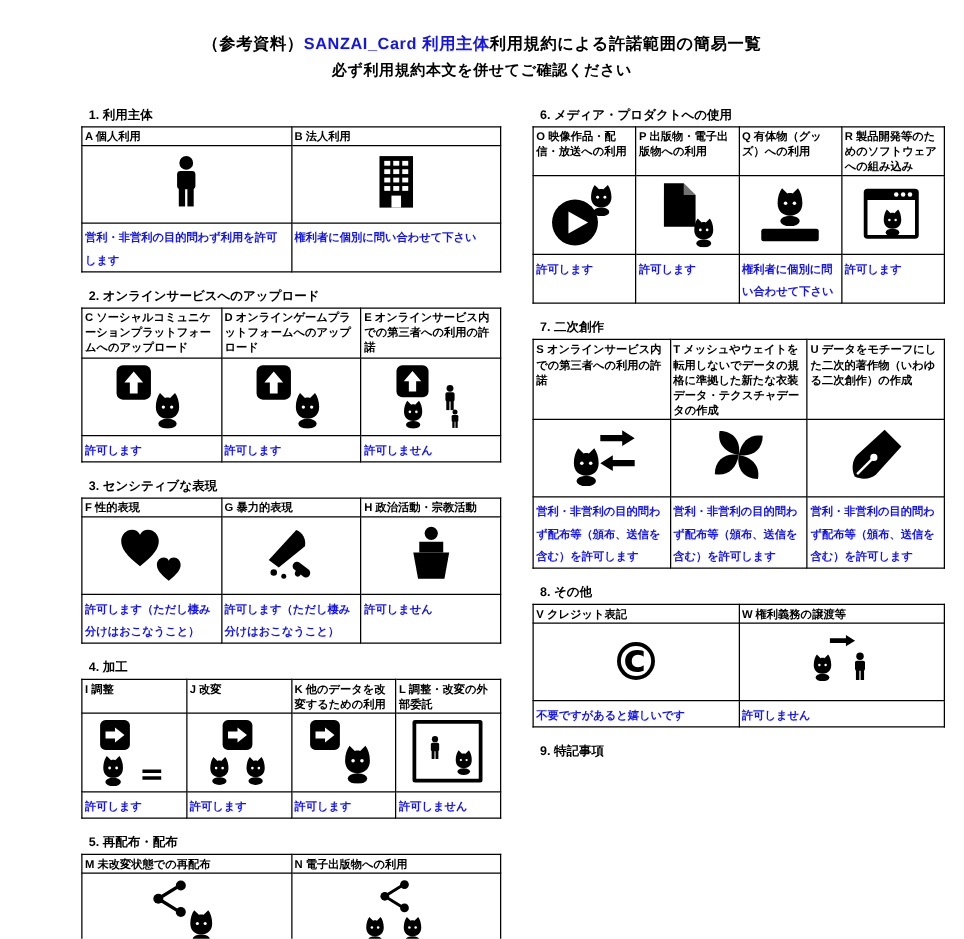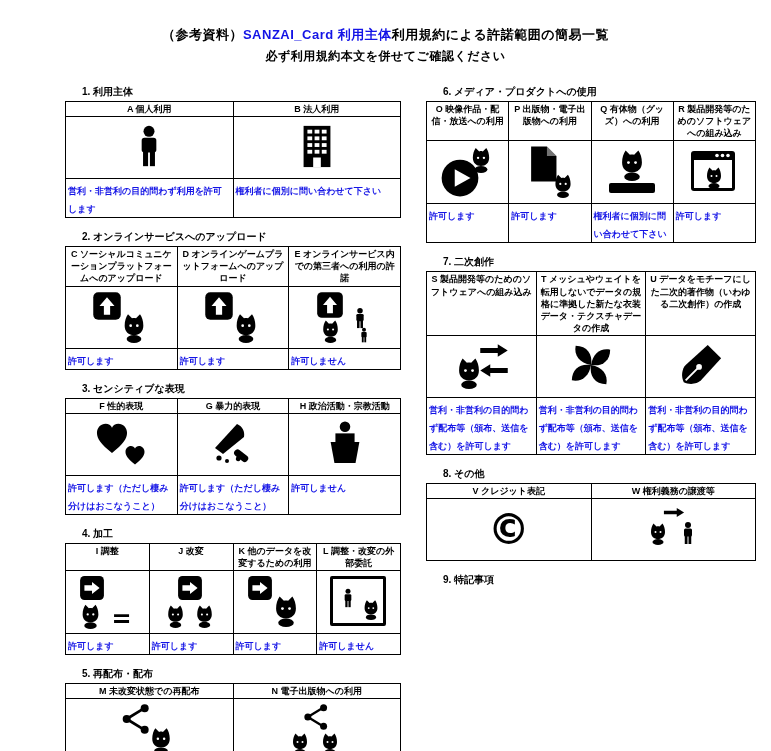--- a/index.html
+++ b/index.html
@@ -11,24 +11,24 @@
   }
   .page { padding-top: 26px; }
   .title { text-align: center; font-size: 13px; font-weight: bold; letter-spacing: .5px; }
   .title .brand { color: #1414e6; cursor: pointer; }
   .subtitle { text-align: center; font-size: 12px; font-weight: bold; margin-top: 4px; letter-spacing: .5px; }
   .cols { display: flex; gap: 25px; margin: 20px 0 0 65px; align-items: flex-start; }
   .col { flex: none; }
   .col-left { width: 336px; }
   .col-right { width: 330px; }
   .sec { margin-bottom: 12px; }
-  .sec-label { font-size: 10px; font-weight: bold; margin: 0 0 2px 17px; }
+  .sec-label { font-size: 10px; font-weight: bold; margin: 0 0 2px 6px; }
   table.grid { border-collapse: collapse; width: 100%; table-layout: fixed; }
   .grid td { border: 1px solid #000; }
-  tr.hdr td { font-size: 9px; font-weight: bold; line-height: 1.35; padding: 1px 2px; text-align: center; vertical-align: top; }
+  tr.hdr td { font-size: 9px; font-weight: bold; line-height: 1.35; padding: 1px 2px; vertical-align: top; }
   tr.ico td { text-align: center; vertical-align: middle; padding: 4px 2px; height: 62px; }
   tr.sts td { text-align: left; padding: 1px 2px; vertical-align: top; }
   .status { color: #1414e6; font-size: 9px; font-weight: bold; line-height: 1.35; cursor: pointer; }
   .icon { display: inline-block; vertical-align: middle; }
   .combo { position: relative; display: inline-block; vertical-align: middle; }
   .abs { position: absolute; }
   .combo svg { display: block; }
   .glyph { font-size: 42px; font-weight: bold; line-height: 1; font-family: "DejaVu Sans", sans-serif; display: inline-block; vertical-align: middle; }
   .eq { position: absolute; font-size: 24px; font-weight: bold; line-height: 1; font-family: "DejaVu Sans", sans-serif; }
   .bangbox { display: inline-flex; align-items: center; justify-content: center; width: 46px; height: 46px; border: 3px solid #000; border-radius: 5px; font-size: 32px; font-weight: bold; vertical-align: middle; font-family: "DejaVu Sans", sans-serif; }
@@ -431,21 +431,21 @@
           </tr>
         </tbody>
           </table>
       </div>
 
       <div class="sec">
         <div class="sec-label">7. 二次創作</div>
         <table class="grid">
             <tbody>
           <tr class="hdr">
-            <td>S 製品開発等のためのソフトウェアへの組み込み</td>
+            <td>S オンラインサービス内での第三者への利用の許諾</td>
             <td>T メッシュやウェイトを転用しないでデータの規格に準拠した新たな衣装データ・テクスチャデータの作成</td>
             <td>U データをモチーフにした二次的著作物（いわゆる二次創作）の作成</td>
           </tr>
           <tr class="ico">
             <td>
               <span class="combo" style="width:58px;height:52px">
                 <svg class="abs" style="left:27px;top:2px" width="30" height="15" viewBox="0 0 48 24">
                       <use href="#sym-arrow"></use>
                     </svg>
                 <svg class="abs" style="left:27px;top:22px;transform:scaleX(-1)" width="30" height="15" viewBox="0 0 48 24">
@@ -495,20 +495,24 @@
                     </svg>
                 <svg class="abs" style="left:2px;top:16px" width="24" height="24" viewBox="0 0 48 48">
                       <use href="#sym-cat"></use>
                     </svg>
                 <svg class="abs" style="left:32px;top:16px" width="24" height="24" viewBox="0 0 48 48">
                       <use href="#sym-person"></use>
                     </svg>
               </span>
             </td>
           </tr>
+          <tr class="sts">
+            <td><span class="status">不要ですがあると嬉しいです</span></td>
+            <td><span class="status">許可しません</span></td>
+          </tr>
         </tbody>
           </table>
       </div>
 
       <div class="sec">
         <div class="sec-label">9. 特記事項</div>
       </div>
 
     </div>
   </div>

